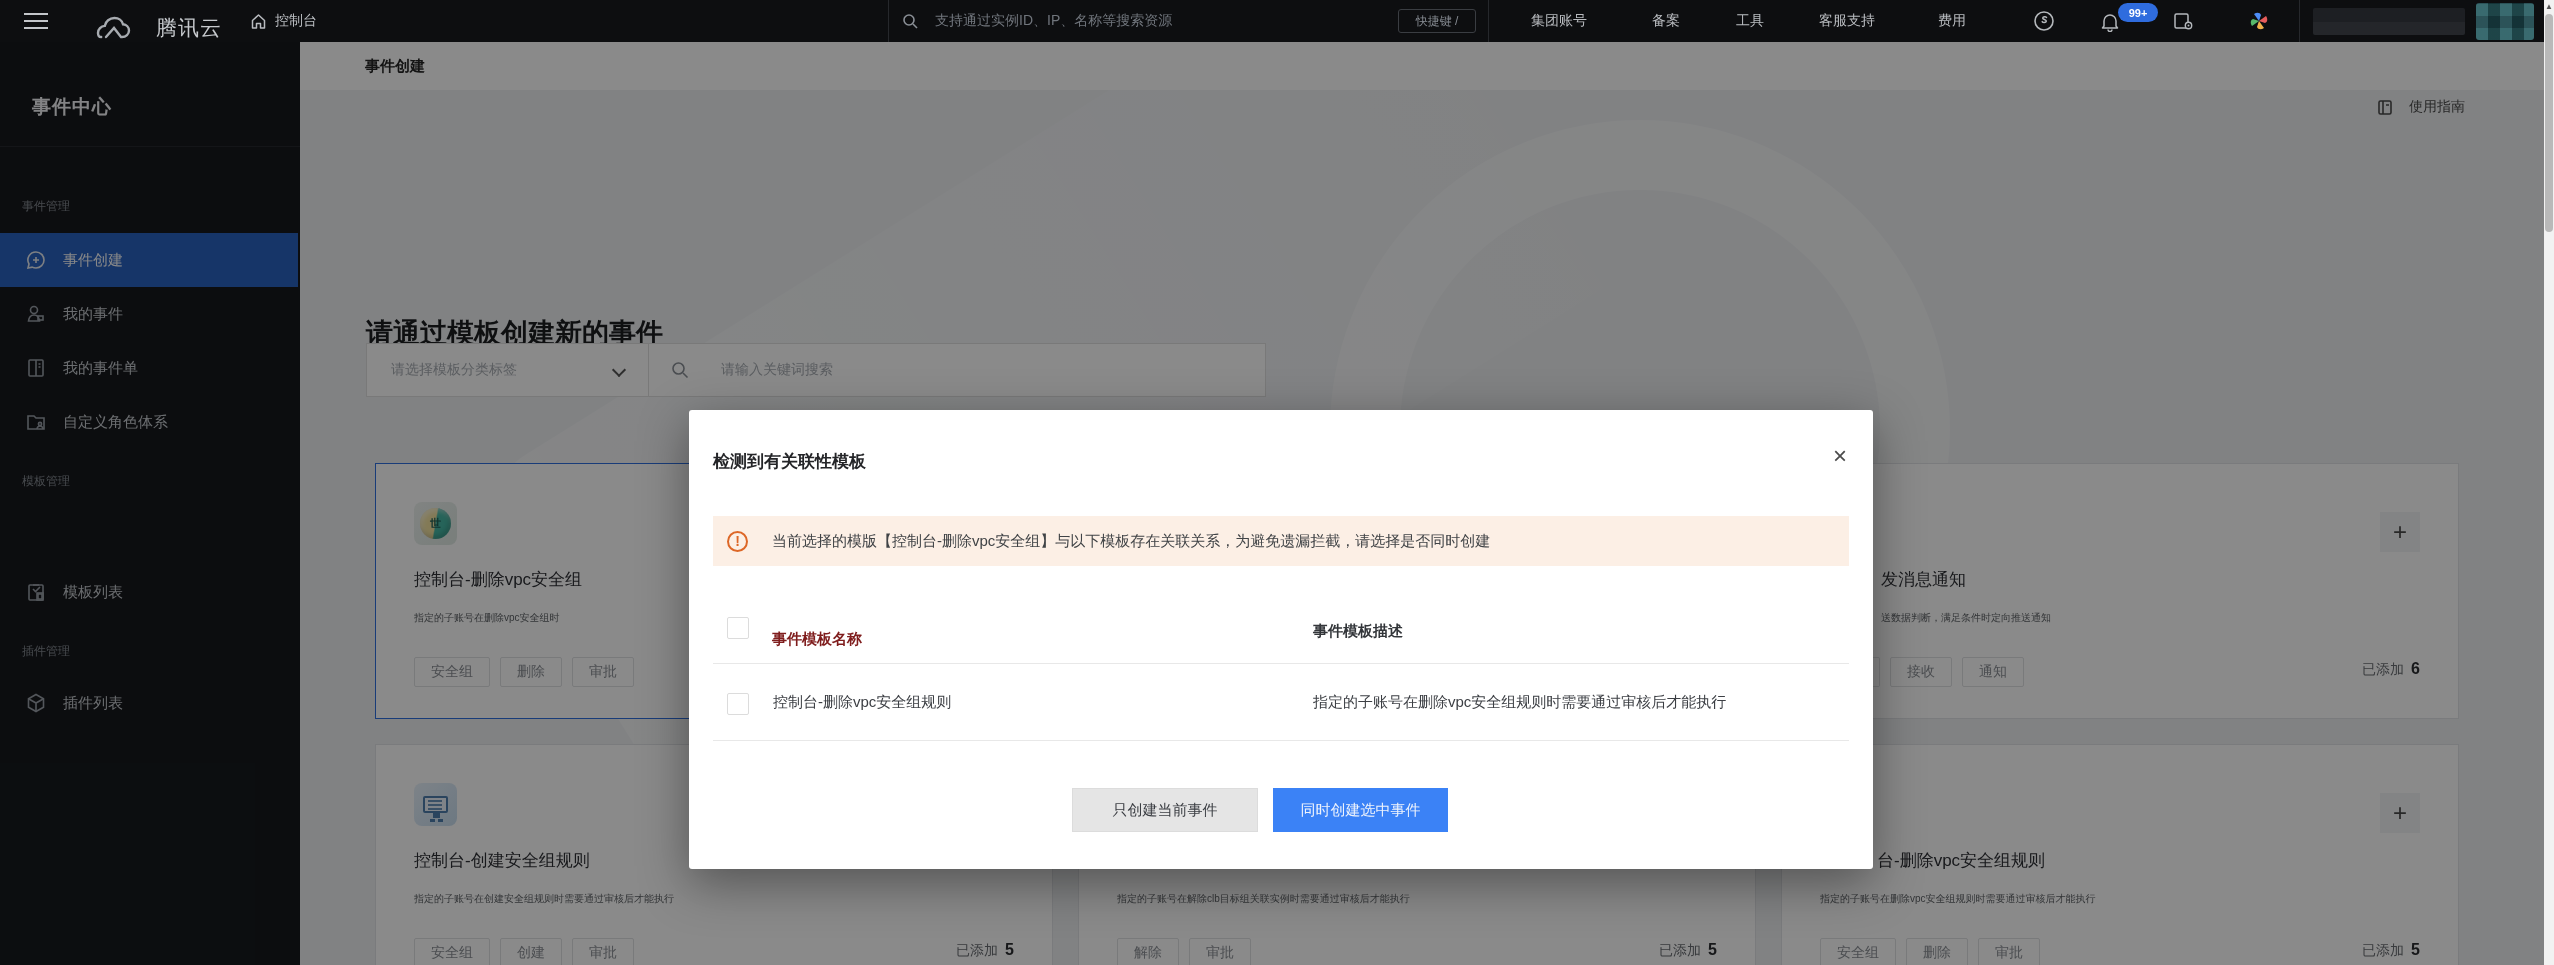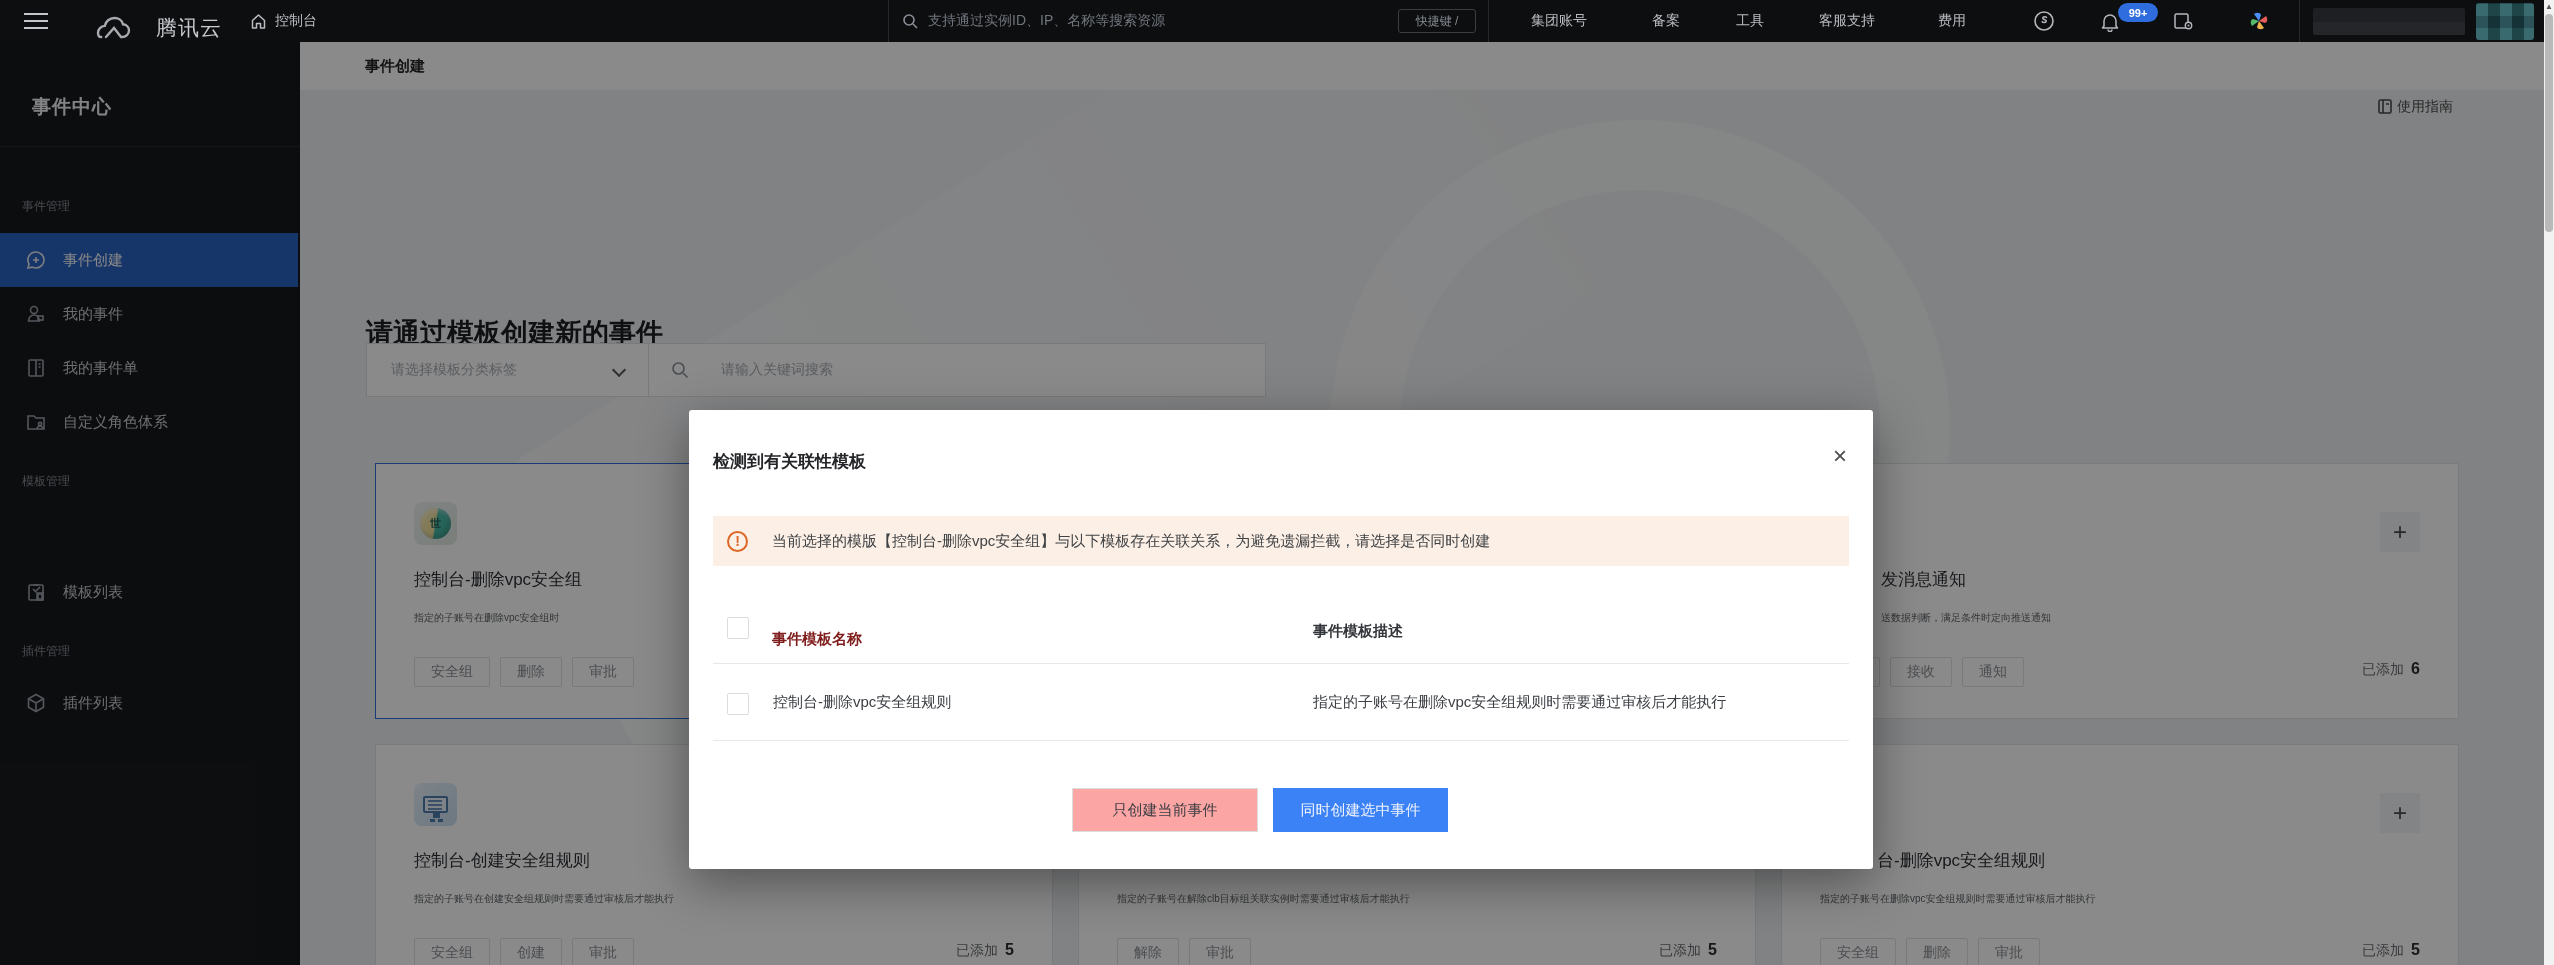--- a/index.html
+++ b/index.html
@@ -8,21 +8,21 @@
   #stage { position:relative; width:2554px; height:965px; overflow:hidden; background:#eff1f3; }
 
   
   .topbar { position:absolute; left:0; top:0; width:2554px; height:42px; background:#0d0e10; z-index:60; }
   .tb-item { position:absolute; top:0; height:42px; display:flex; align-items:center; color:#b9bcc0; font-size:14px; cursor:pointer; }
   .hamburger { position:absolute; left:24px; top:13px; width:24px; height:16px; display:flex; flex-direction:column; justify-content:space-between; cursor:pointer; }
   .hamburger div { height:2px; background:#c3c6ca; }
   .logo { position:absolute; left:92px; top:0; height:42px; display:flex; align-items:flex-end; gap:24px; cursor:pointer; }
   .logo-text { color:#c6c9cd; font-size:21px; letter-spacing:1px; }
   .tb-divider { position:absolute; top:0; width:1px; height:42px; background:#26282c; }
-  .tb-search { position:absolute; left:902px; top:0; height:42px; display:flex; align-items:center; gap:9px; cursor:text; }
+  .tb-search { position:absolute; left:902px; top:0; height:42px; display:flex; align-items:center; gap:16px; cursor:text; }
   .tb-search-text { color:#70757c; font-size:14px; }
   .shortcut-badge { position:absolute; left:1390px; top:9px; width:78px; height:24px; border:1px solid #3a3d42; border-radius:3px; color:#868b92; font-size:12px; display:flex; align-items:center; justify-content:center;margin-left:8px; }
   .badge-99 { position:absolute; left:2118px; top:3px; width:40px; height:19px; background:#2f6cde; border-radius:10px; color:#fff; font-size:11px; font-weight:bold; display:flex; align-items:center; justify-content:center; z-index:2; }
   .mosaic-name { position:absolute; left:2313px; top:8px; width:152px; height:27px; border-radius:2px;
      background:repeating-linear-gradient(0deg,#24262a 0 13px,#1d1f23 13px 27px),repeating-linear-gradient(90deg,rgba(255,255,255,.04) 0 13px,rgba(0,0,0,.25) 13px 26px); }
   .mosaic-avatar { position:absolute; left:2476px; top:3px; width:58px; height:37px; border-radius:3px;
      background:repeating-linear-gradient(0deg,#2a5f64 0 12px,#1c464c 12px 24px),repeating-linear-gradient(90deg,rgba(255,255,255,.07) 0 12px,rgba(0,0,0,.28) 12px 24px); background-blend-mode:overlay; }
   .ticon { display:inline-flex; align-items:center; justify-content:center; }
 
   
@@ -32,21 +32,21 @@
   .sb-group { position:absolute; left:22px; color:#83888f; font-size:12px; }
   .sb-item { position:absolute; left:0; width:298px; height:54px; display:flex; align-items:center; color:#c6cacf; font-size:15px; cursor:pointer; }
   .sb-item .sb-ic { width:22px; height:22px; margin-left:25px; margin-right:16px; display:flex; align-items:center; justify-content:center; }
   .sb-item.active { background:#2a62c0; color:#fafbfc; }
   svg.sbicon { stroke:#9aa0a8; fill:none; stroke-width:1.6; }
   .sb-item.active svg.sbicon { stroke:#e8ecf2; }
 
   
   .main-header { position:absolute; left:300px; top:42px; width:2254px; height:48px; background:#ffffff; z-index:5; }
   .mh-title { position:absolute; left:65px; top:0; height:48px; display:flex; align-items:center; font-size:15px; font-weight:bold; color:#262626; }
-  .guide-link { position:absolute; left:2377px; top:98px; display:flex; align-items:flex-start; gap:4px; color:#4a4a4a; font-size:14px; cursor:pointer; z-index:5; }
+  .guide-link { position:absolute; left:2377px; top:98px; display:flex; align-items:flex-end; gap:16px; color:#4a4a4a; font-size:14px; cursor:pointer; z-index:5; }
 
   .content { position:absolute; left:300px; top:90px; width:2254px; height:875px; overflow:hidden; z-index:1; }
   .wm-band { position:absolute; left:200px; top:60px; width:1150px; height:430px; transform:rotate(-32deg); background:linear-gradient(90deg,rgba(255,255,255,.42),rgba(255,255,255,0)); border-radius:60px; }
   .wm-ring { position:absolute; left:1030px; top:30px; width:620px; height:620px; border-radius:50%; border:70px solid rgba(255,255,255,.42); }
 
   .page-title { position:absolute; left:66px; top:225px; font-size:27px; font-weight:bold; color:#1c1e21; z-index:2; }
   .filter-bar { position:absolute; left:66px; top:253px; width:900px; height:54px; background:#fff; border:1px solid #e0e0e0; display:flex; z-index:2; }
   .filter-select { width:282px; height:100%; position:relative; display:flex; align-items:center; cursor:pointer; border-right:1px solid #e0e0e0; }
   .filter-select span { margin-left:24px; color:#a8adb3; font-size:14px; }
   .chev { position:absolute; right:24px; top:21px; width:10px; height:10px; border-right:2px solid #555; border-bottom:2px solid #555; transform:rotate(45deg); }
@@ -86,21 +86,21 @@
   .warn-ic { margin-left:14px; width:21px; height:21px; border:2px solid #dd6727; border-radius:50%; color:#dd6727; font-size:14px; font-weight:bold; display:flex; align-items:center; justify-content:center; flex:none; }
   .banner span { margin-left:24px; font-size:15px; color:#404346; }
   .cbx { position:absolute; width:22px; height:22px; border:1px solid #dcdcdc; border-radius:2px; background:#fff; cursor:pointer; }
   .th-name { position:absolute; left:83px; top:220px; font-size:15px; font-weight:bold; color:#7f1d1d; }
   .th-desc { position:absolute; left:624px; top:212px; font-size:15px; font-weight:bold; color:#33363a; }
   .m-div1 { position:absolute; left:24px; right:24px; top:253px; height:1px; background:#e8e8e8; }
   .td-name { position:absolute; left:84px; top:283px; font-size:15px; color:#3c3f44; }
   .td-desc { position:absolute; left:624px; top:283px; font-size:15px; color:#3c3f44; }
   .m-div2 { position:absolute; left:24px; right:24px; top:330px; height:1px; background:#e8e8e8; }
   .btn { position:absolute; top:378px; height:44px; display:flex; align-items:center; justify-content:center; font-size:15px; cursor:pointer; }
-  .btn-secondary { left:383px; width:186px; background:#fca5a5; border:1px solid #dcdcdc; color:#3a3d42; }
+  .btn-secondary { left:383px; width:186px; background:#e5e5e5; border:1px solid #dcdcdc; color:#3a3d42; }
   .btn-primary-disabled { left:584px; width:175px; background:#3b82f6; color:#eef3fc; cursor:not-allowed; }
 
   
   .scrollbar { position:absolute; right:0; top:0; width:10px; height:965px; background:#f2f2f2; z-index:200; }
   .sb-arrow { position:absolute; left:1px; top:2px; width:8px; height:10px; color:#555; font-size:8px; line-height:10px; text-align:center; }
   .sb-thumb { position:absolute; left:1px; top:14px; width:8px; height:218px; background:#b9b9b9; border-radius:4px; cursor:grab; }
 </style>
 </head>
 <body>
 

